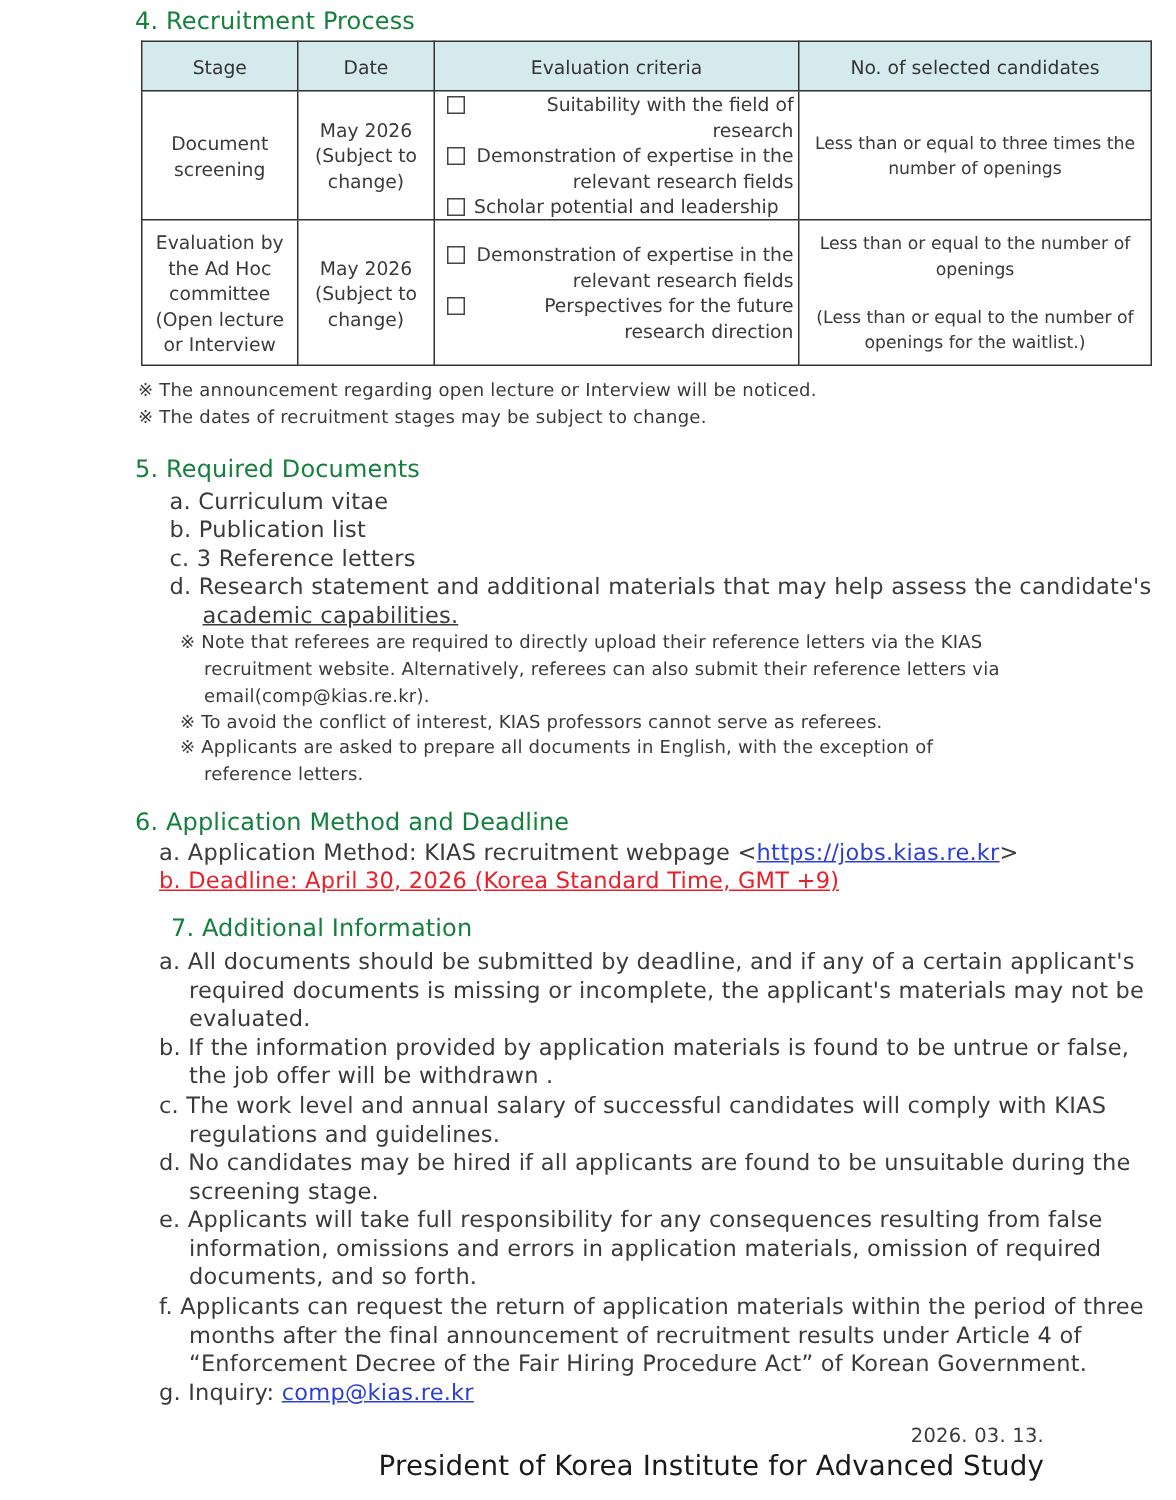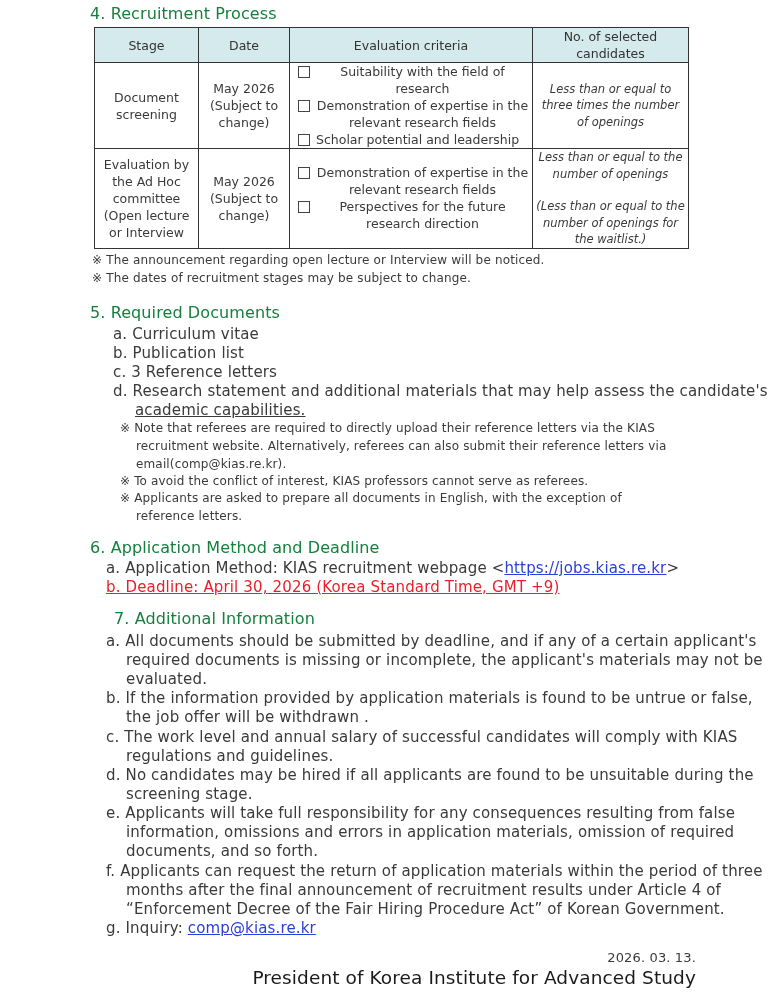--- a/index.html
+++ b/index.html
@@ -5,31 +5,31 @@
   html, body { margin: 0; padding: 0; background: #ffffff; }
   body {
     width: 784px; height: 1000px; position: relative; overflow: hidden;
     font-family: "DejaVu Sans", sans-serif; color: #2a2a2a;
   }
   .page { position: absolute; left: 0; top: 0; width: 784px; }
   .h { position: absolute; font-size: 16px; color: #15803d; white-space: nowrap; letter-spacing: 0.1px; }
   .t { position: absolute; font-size: 15px; color: #3a3a3a; white-space: nowrap; letter-spacing: 0.15px; }
   .note { font-size: 12px; }
   table.proc {
-    position: absolute; left: 94px; top: 27px; width: 595px;
+    position: absolute; left: 94px; top: 27px; width: 674px;
     border-collapse: collapse; font-size: 12.5px; color: #3a3a3a;
     border: 1.6px solid #222;
   }
   table.proc th, table.proc td {
     border: 1px solid #333; text-align: center; vertical-align: middle;
     padding: 0 3px; line-height: 17px; font-weight: normal;
   }
   table.proc th { background: #d5eaec; height: 32px; color: #333; }
-  table.proc td.crit { text-align: center; padding-left: 8px; }
-  table.proc td.small { font-size: 11.5px; line-height: 16.5px; font-style: italic; }
+  table.proc td.crit { text-align: right; padding-left: 8px; }
+  table.proc td.small { font-size: 11.5px; line-height: 16.5px; }
   .crit-item { display: flex; }
   .box { display: inline-block; width: 10px; height: 10px; border: 1px solid #444; margin: 3px 6px 0 0; flex: none; }
   .crit-text { white-space: normal; }
   a.link { color: #2b3fd6; text-decoration: underline; }
   .red { color: #e8202a; text-decoration: underline; }
   .right { position: absolute; right: 88px; white-space: nowrap; }
 </style>
 </head>
 <body>
 

